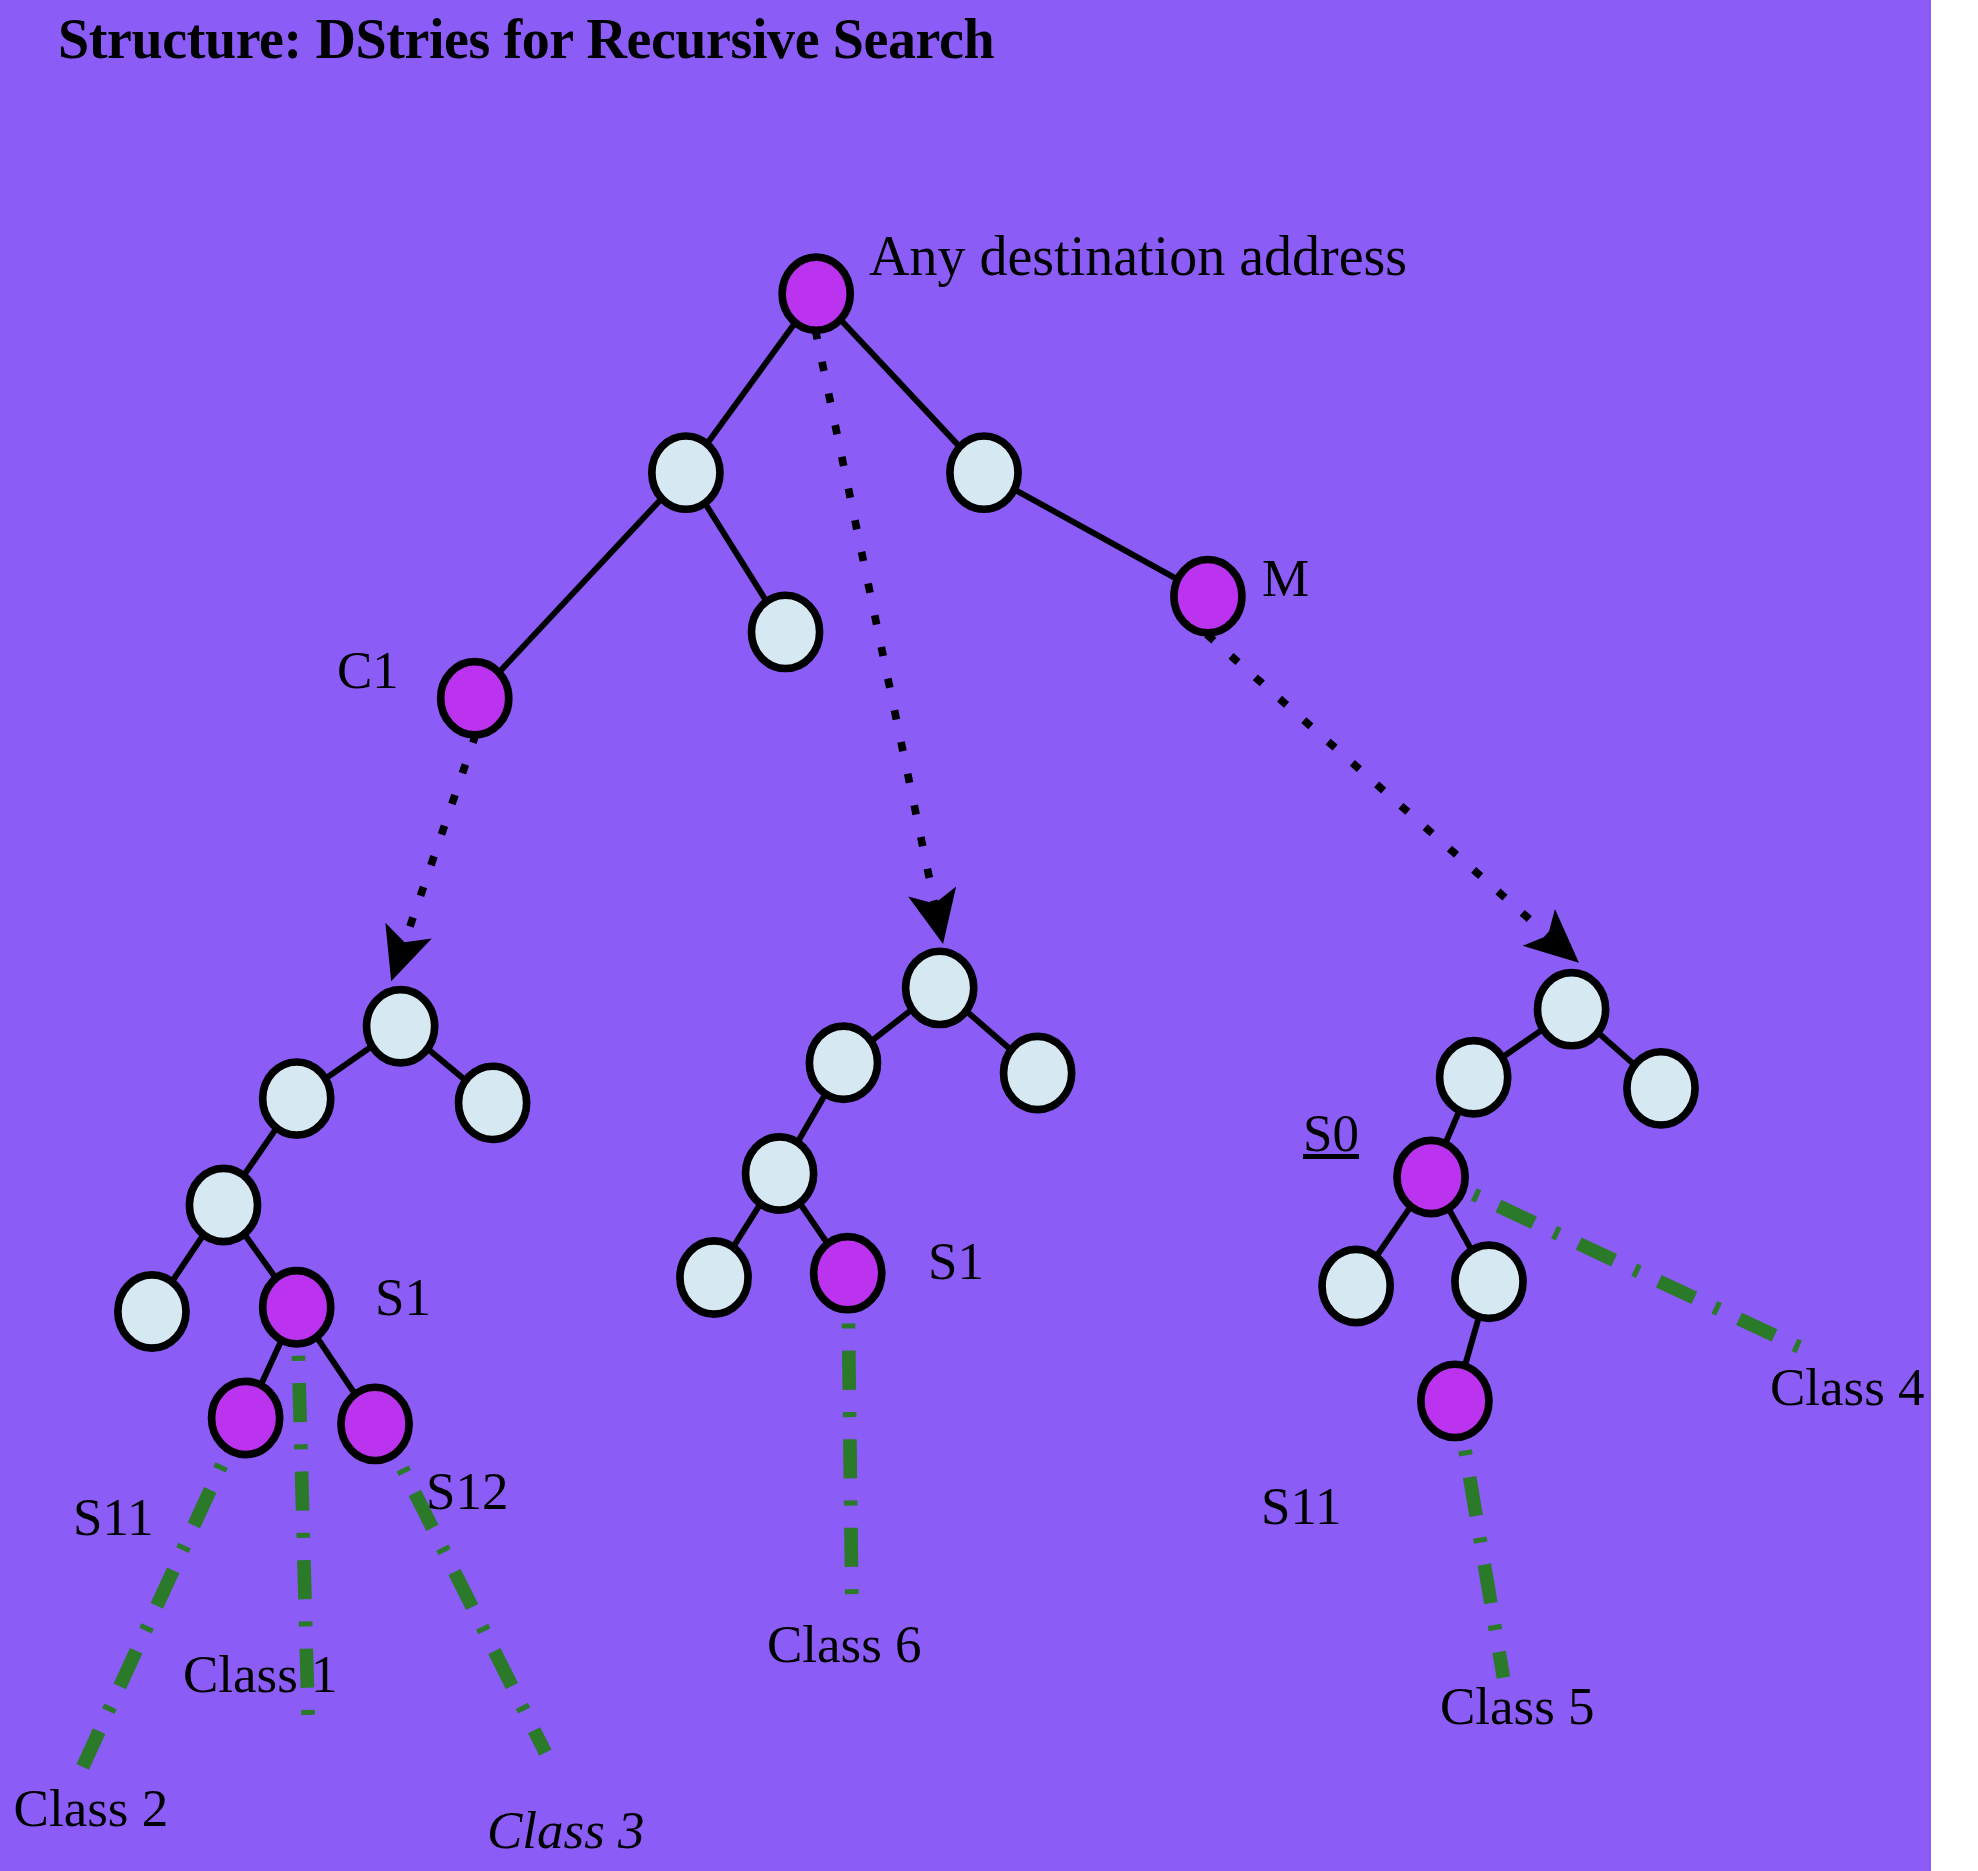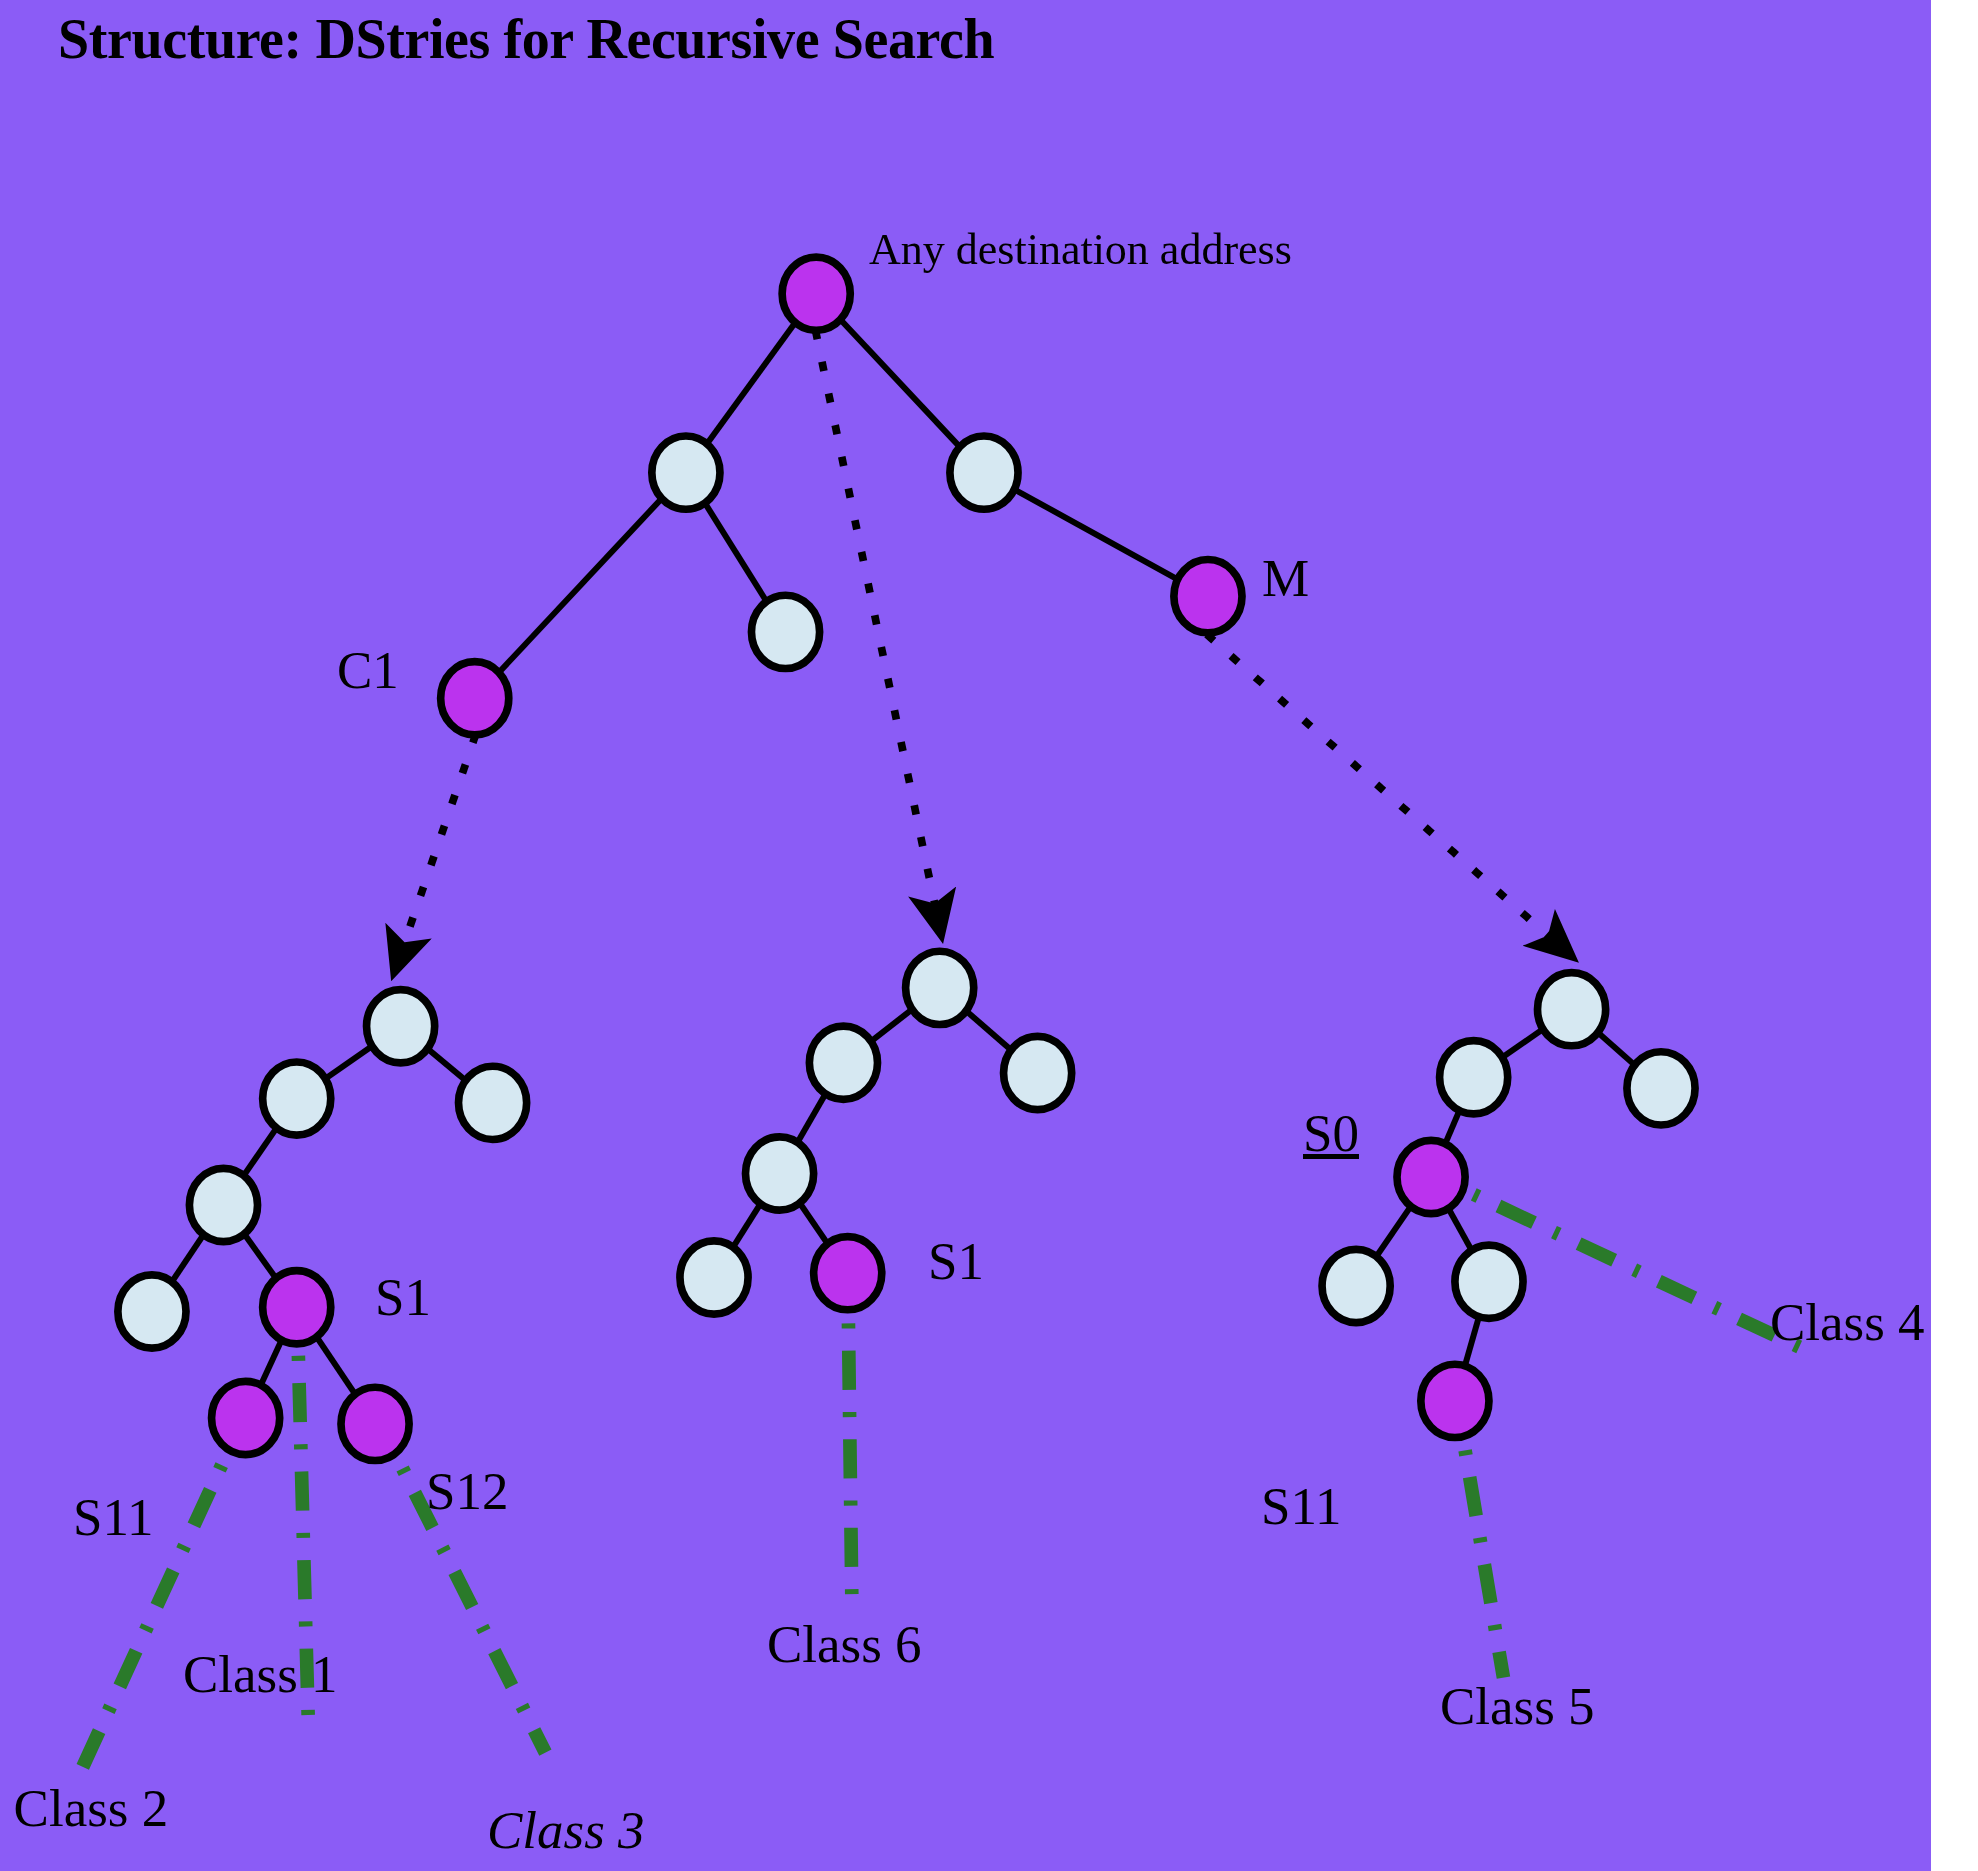--- a/index.html
+++ b/index.html
@@ -35,21 +35,21 @@
   }
   .lbl {
     position: absolute;
     font-family: "Liberation Serif", "DejaVu Serif", serif;
     font-size: 53px;
     color: #000000;
     white-space: nowrap;
     line-height: 1;
   }
   .lbl-big {
-    font-size: 44px;
+    font-size: 56px;
   }
 </style>
 </head>
 <body>
 
 <div id="page">
 
   <div id="title">Structure: DStries for Recursive Search</div>
 
   <svg id="canvas" viewBox="0 0 2323 2197">
@@ -172,20 +172,20 @@
   <div class="lbl" style="left:1303px; top:1107px;text-decoration:underline;">S0</div>
 
   <div class="lbl" style="left:1261px; top:1480px;">S11</div>
 
   <div class="lbl" style="left:183px; top:1648px;">Class 1</div>
 
   <div class="lbl" style="left:13.6px; top:1782px;">Class 2</div>
 
   <div class="lbl" style="left:487px; top:1804px;font-style:italic;">Class 3</div>
 
-  <div class="lbl" style="left:1770px; top:1296px;">Class 4</div>
+  <div class="lbl" style="left:1770px; top:1361px;">Class 4</div>
 
   <div class="lbl" style="left:1440px; top:1680px;">Class 5</div>
 
   <div class="lbl" style="left:767px; top:1618px;">Class 6</div>
 
 </div>
 
 
 </body></html>

